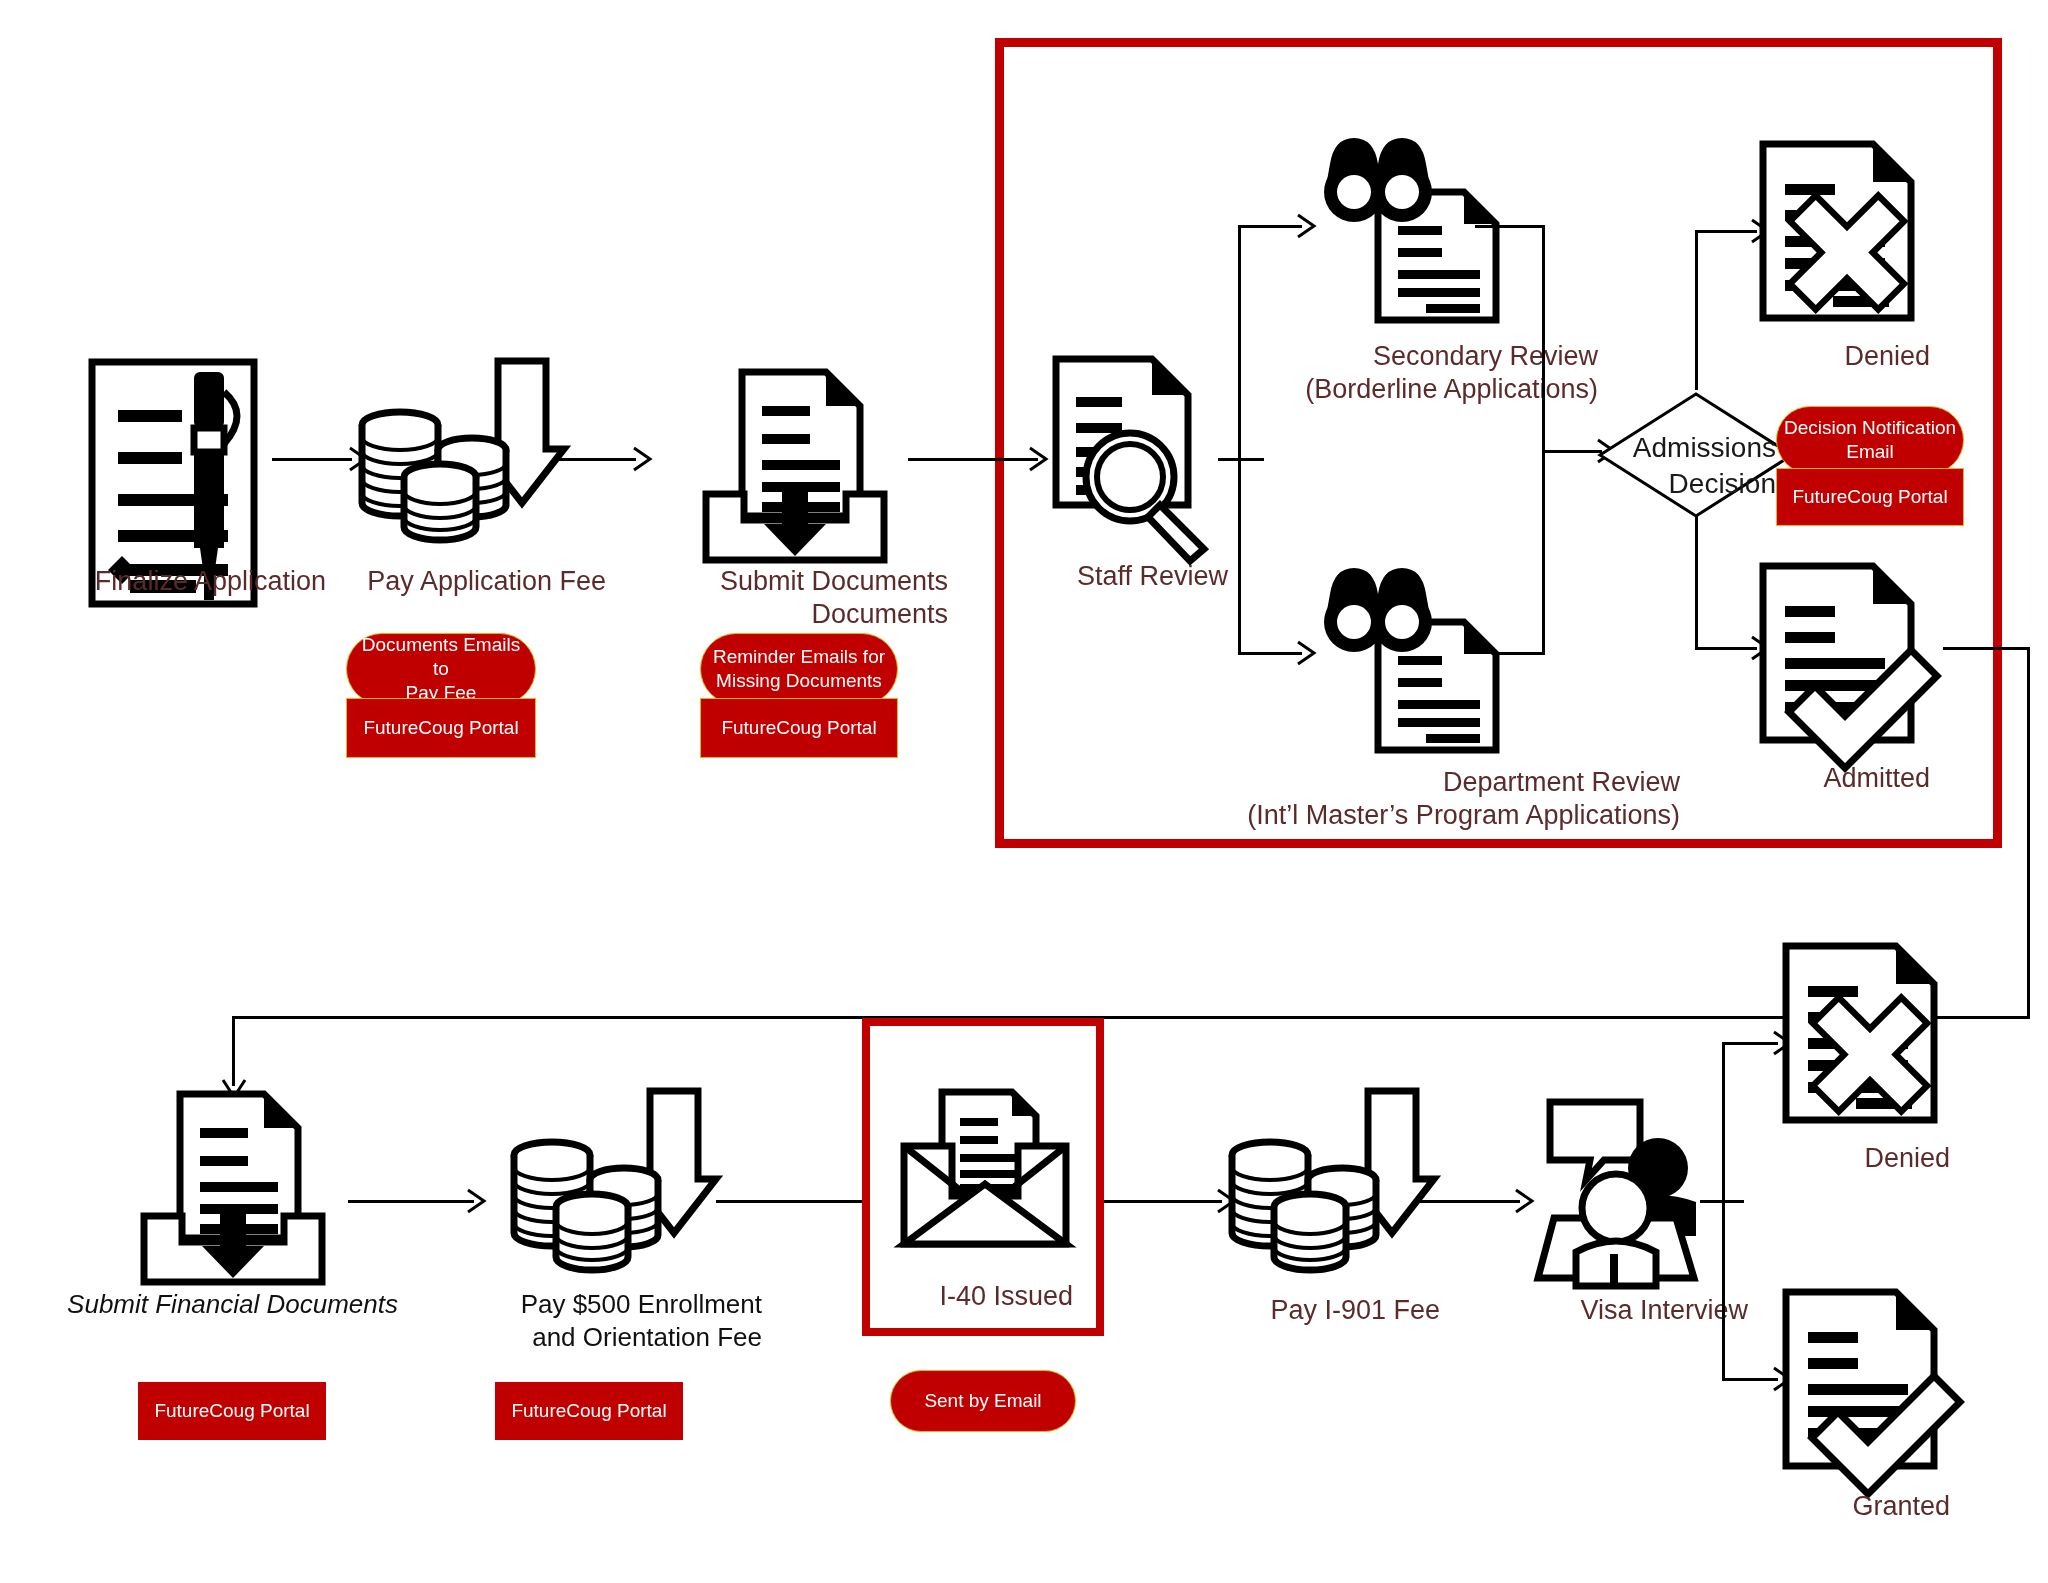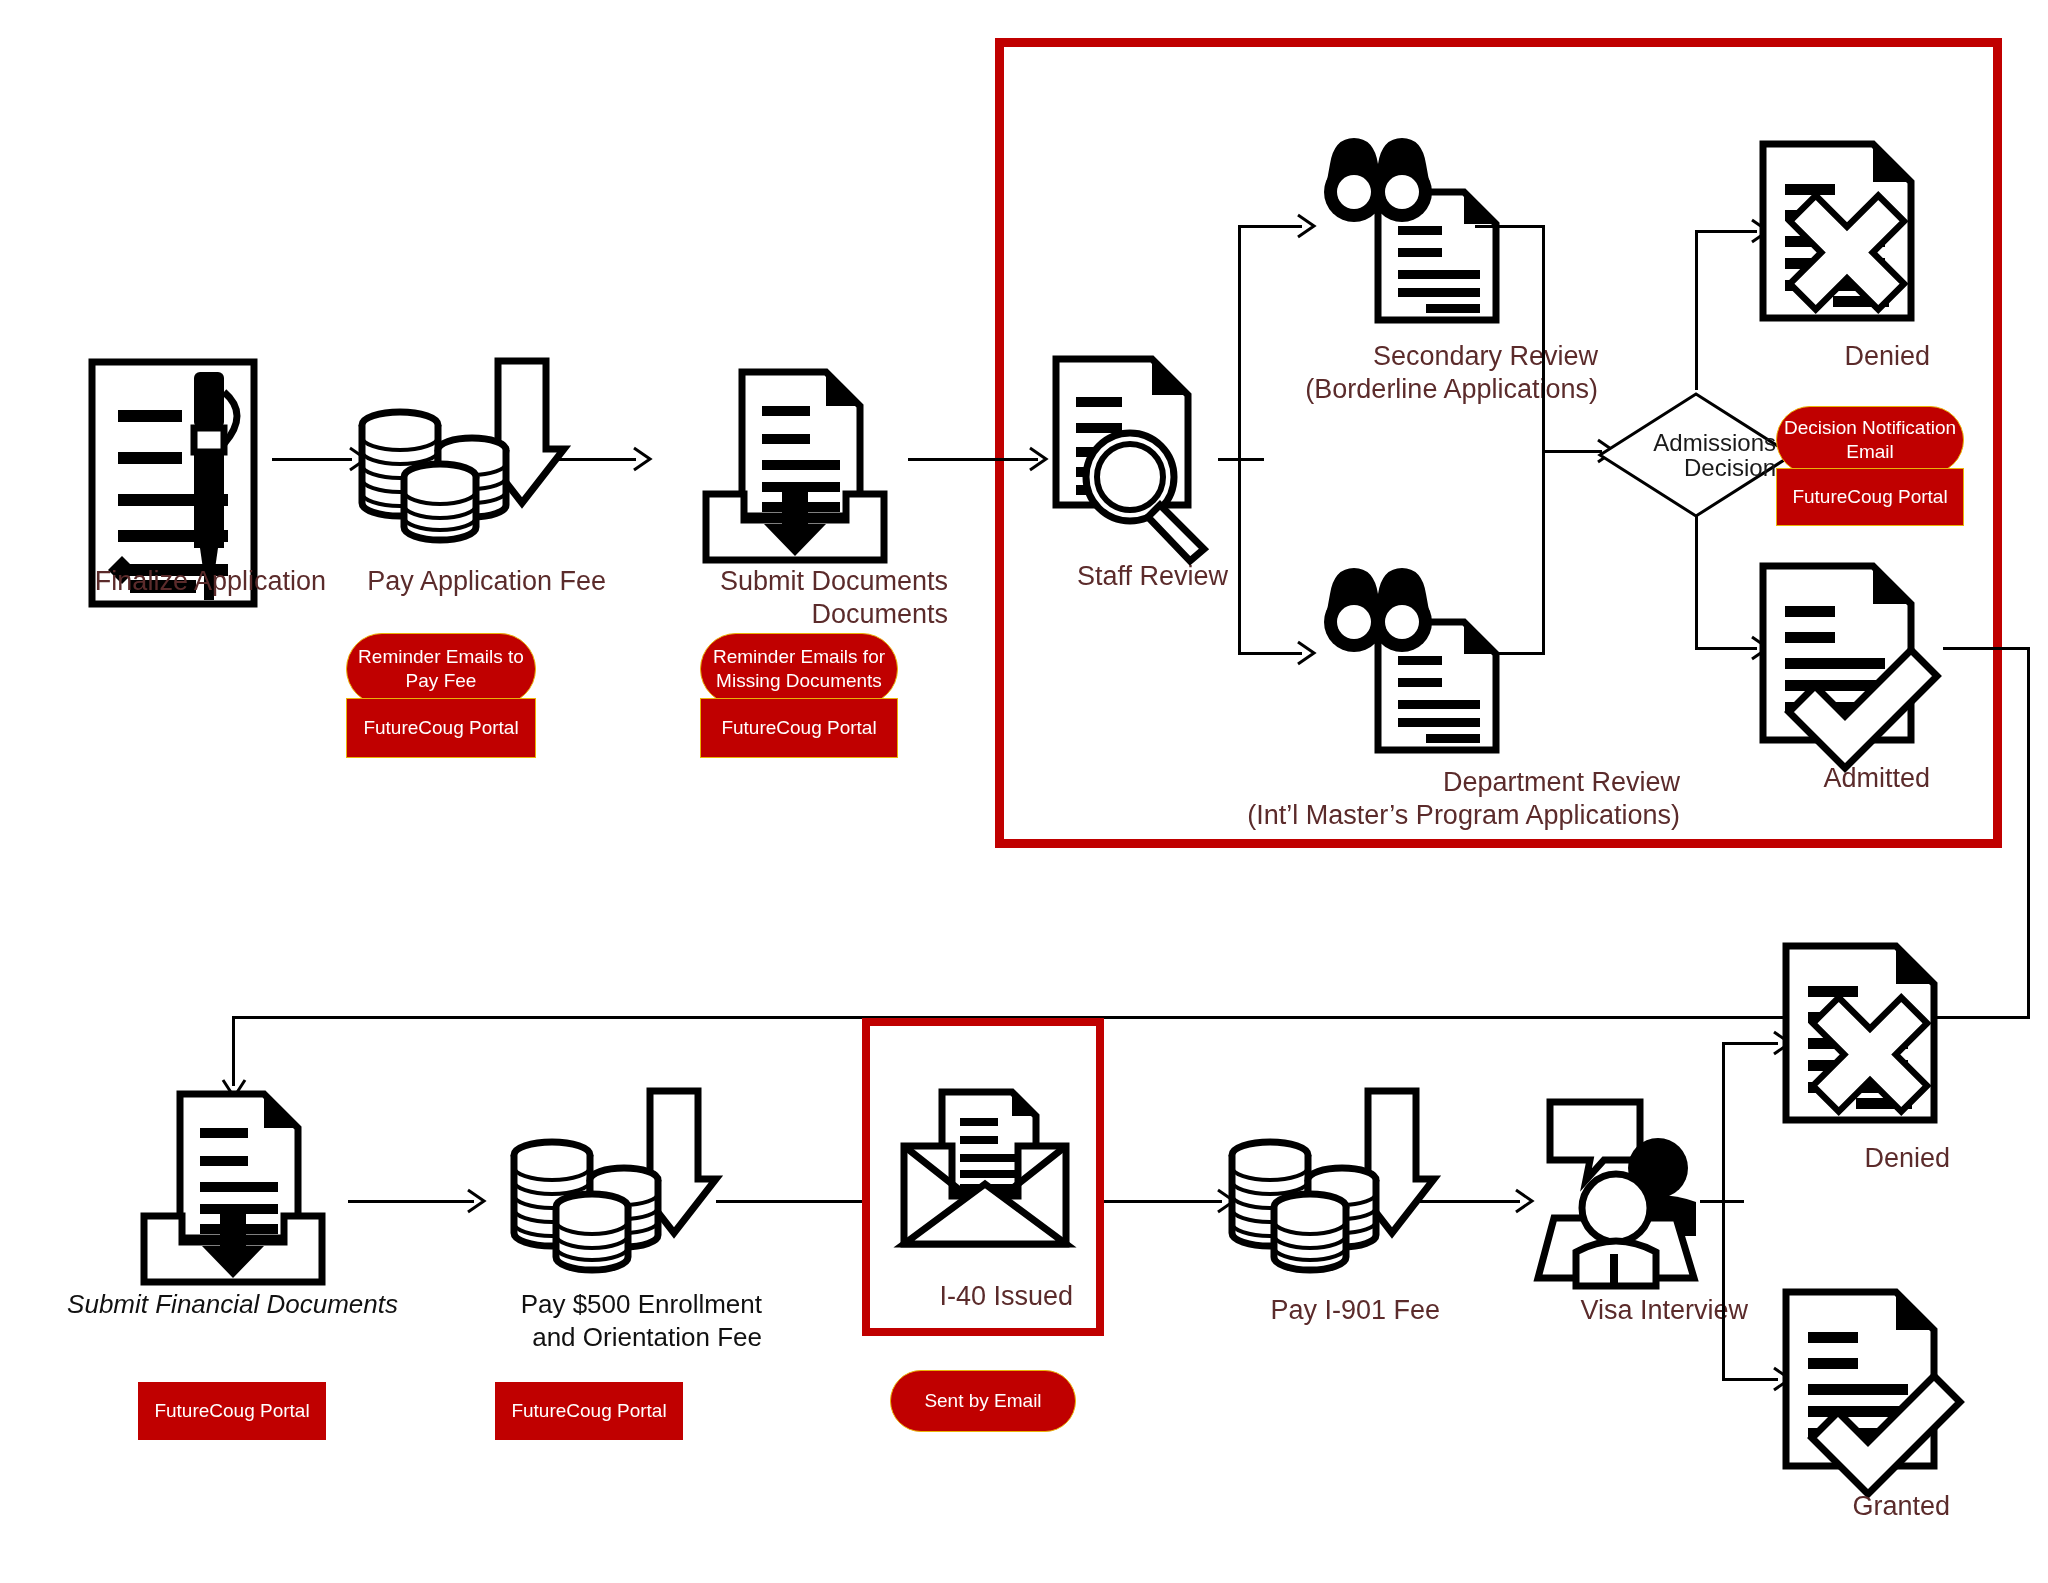--- a/index.html
+++ b/index.html
@@ -96,21 +96,21 @@
       </g>
     </g>
   </svg>
   <div class="lbl" style="left:296px;top:565px;width:310px;">Pay Application Fee</div>
 
   <div class="ln h" style="left:556px;top:458px;width:80px;"></div>
   <svg class="ic" style="left:632px;top:446px;" width="22" height="26" viewBox="0 0 22 26">
     <path d="M2 2 L18 13 L2 24" fill="none" stroke="#000" stroke-width="3"></path>
   </svg>
 
-  <div class="badge pill" style="left:346px;top:633px;width:190px;height:72px;">Reminder Emails to
+  <div class="badge pill" style="left:346px;top:633px;width:190px;height:72px;">Documents Emails to
 Pay Fee</div>
   <div class="badge rect" style="left:346px;top:698px;width:190px;height:60px;">FutureCoug Portal</div>
 
   <svg class="ic" style="left:700px;top:368px;" width="190" height="200" viewBox="0 0 190 200">
     <path class="wh" d="M42 4 L126 4 L160 38 L160 148 L42 148 Z"></path>
     <path class="fl" d="M126 4 L160 38 L126 38 Z"></path>
     <rect class="fl" x="62" y="38" width="48" height="10"></rect>
     <rect class="fl" x="62" y="66" width="48" height="10"></rect>
     <rect class="fl" x="62" y="92" width="78" height="10"></rect>
     <rect class="fl" x="62" y="114" width="78" height="10"></rect>
@@ -202,21 +202,21 @@
       <circle cx="86" cy="62" r="17" fill="#fff"></circle>
       <rect class="fl" x="54" y="34" width="16" height="22"></rect>
     </g>
   </svg>
   <div class="lbl" style="left:1180px;top:766px;width:500px;">Department Review
 (Int’l Master’s Program Applications)</div>
 
   <svg class="ic" style="left:1596px;top:390px;" width="200" height="130" viewBox="0 0 200 130">
     <path d="M100 4 L196 65 L100 126 L4 65 Z" fill="#fff" stroke="#000" stroke-width="3"></path>
   </svg>
-  <div class="lbl dark" style="left:1616px;top:430px;width:160px;font-size:24px;line-height:25px;">Admissions
+  <div class="lbl dark" style="left:1616px;top:430px;width:160px;font-size:28px;line-height:36px;">Admissions
 Decision</div>
 
   <div class="ln v" style="left:1695px;top:230px;height:160px;"></div>
   <div class="ln h" style="left:1695px;top:230px;width:62px;"></div>
   <svg class="ic" style="left:1750px;top:218px;" width="22" height="26" viewBox="0 0 22 26">
     <path d="M2 2 L18 13 L2 24" fill="none" stroke="#000" stroke-width="3"></path>
   </svg>
 
   <div class="ln v" style="left:1695px;top:516px;height:134px;"></div>
   <div class="ln h" style="left:1695px;top:647px;width:62px;"></div>

